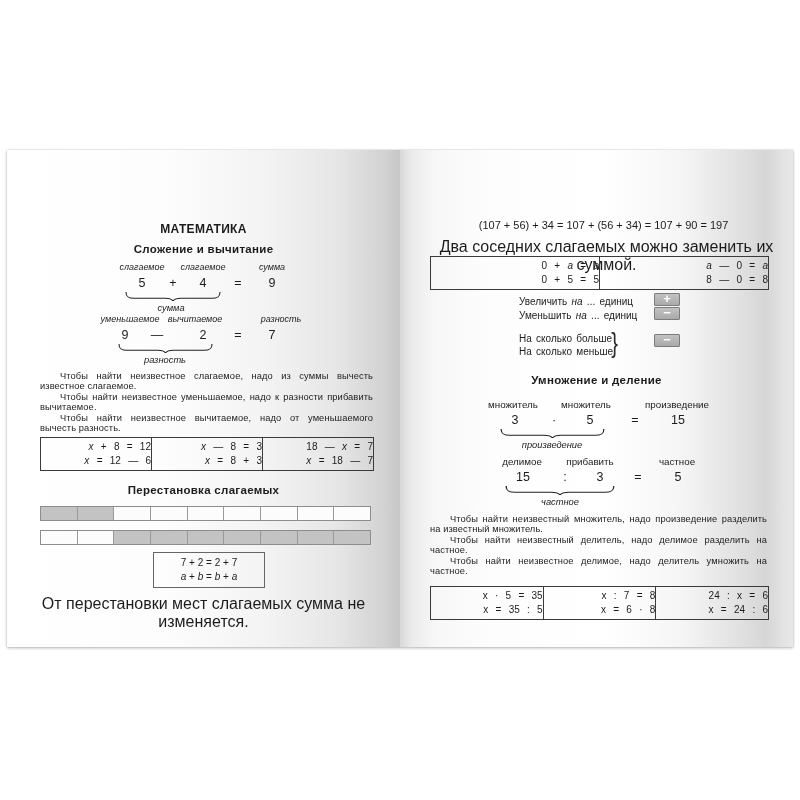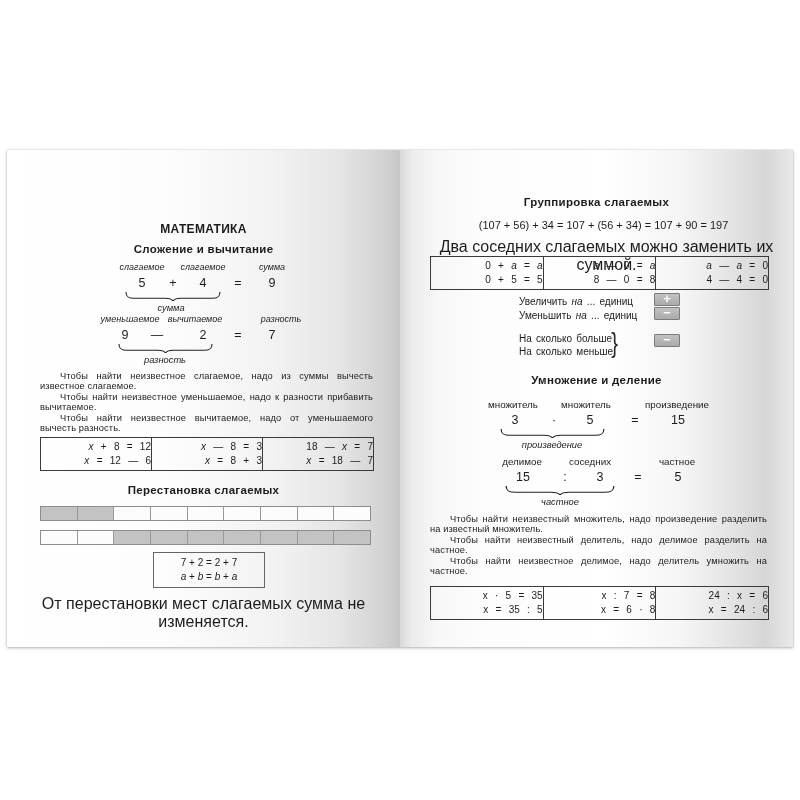--- a/index.html
+++ b/index.html
@@ -146,36 +146,31 @@
     <div class="kbox" style="top:402px;left:146px;width:110px">
       <div><span>7 + 2 = 2 + 7</span></div>
       <div><span></span><span class="ital">a</span><span> + </span><span class="ital">b</span><span> = </span><span class="ital">b</span><span> + </span><span class="ital">a</span><span></span></div>
     </div>
 
     <div class="abs ctr note10" style="top:445px">От перестановки мест слагаемых сумма не изменяется.</div>
   </div>
 
   <div class="page pright">
 
-    <div class="abs hd hd11" style="top:46px">Группировка слагаемых</div>
     <div class="abs ctr" style="top:69px;left:14px;font-size:11px">(107 + 56) + 34 = 107 + (56 + 34) = 107 + 90 = 197</div>
     <div class="abs ctr note10" style="top:88px;left:20px">Два соседних слагаемых можно заменить их суммой.</div>
 
     <div class="tbl" style="top:106px;left:30px;width:337px">
       <div>
         <div class="ln"><span>0 + </span><span class="ital">a</span><span> = </span><span class="ital">a</span><span></span></div>
         <div class="ln"><span>0 + 5 = 5</span></div>
       </div>
       <div>
         <div class="ln"><span></span><span class="ital">a</span><span> — 0 = </span><span class="ital">a</span><span></span></div>
         <div class="ln"><span>8 — 0 = 8</span></div>
-      </div>
-      <div>
-        <div class="ln"><span></span><span class="ital">a</span><span> — </span><span class="ital">a</span><span> = 0</span></div>
-        <div class="ln"><span>4 — 4 = 0</span></div>
       </div>
     </div>
 
     <div class="cmp" style="top:146px;left:119px"><span>Увеличить  </span><span class="ital">на</span><span> ... единиц</span></div>
     <div class="cmp" style="top:160px;left:119px"><span>Уменьшить  </span><span class="ital">на</span><span> ... единиц</span></div>
     <div class="pmbtn" style="top:143px;left:254px">+</div>
     <div class="pmbtn" style="top:157px;left:254px">−</div>
 
     <div class="cmp" style="top:183px;left:119px">На сколько больше</div>
     <div class="cmp" style="top:196px;left:119px">На сколько меньше</div>
@@ -196,21 +191,21 @@
       <span class="tok num" style="left:235px">=</span>
       <span class="tok num" style="left:278px">15</span>
     </div>
     <svg class="ub" style="left:100px;top:279px" width="105" height="9" viewBox="0 0 96 9" preserveAspectRatio="none">
       <path d="M1,0 C1,4.5 3,6.3 9,6.3 L40,6.3 C45,6.3 47,7.4 48,9 C49,7.4 51,6.3 56,6.3 L87,6.3 C93,6.3 95,4.5 95,0" fill="none" stroke="#222" stroke-width="1.1"></path>
     </svg>
     <span class="tok bracelbl" style="left:152px;top:290px">произведение</span>
 
     <div class="abs" style="top:306px;left:0;right:0;height:12px">
       <span class="tok rlbl" style="left:122px">делимое</span>
-      <span class="tok rlbl" style="left:190px">соседних</span>
+      <span class="tok rlbl" style="left:190px">прибавить</span>
       <span class="tok rlbl" style="left:277px">частное</span>
     </div>
     <div class="abs" style="top:320px;left:0;right:0;height:16px">
       <span class="tok num" style="left:123px">15</span>
       <span class="tok num" style="left:165px">:</span>
       <span class="tok num" style="left:200px">3</span>
       <span class="tok num" style="left:238px">=</span>
       <span class="tok num" style="left:278px">5</span>
     </div>
     <svg class="ub" style="left:105px;top:336px" width="110" height="9" viewBox="0 0 96 9" preserveAspectRatio="none">

